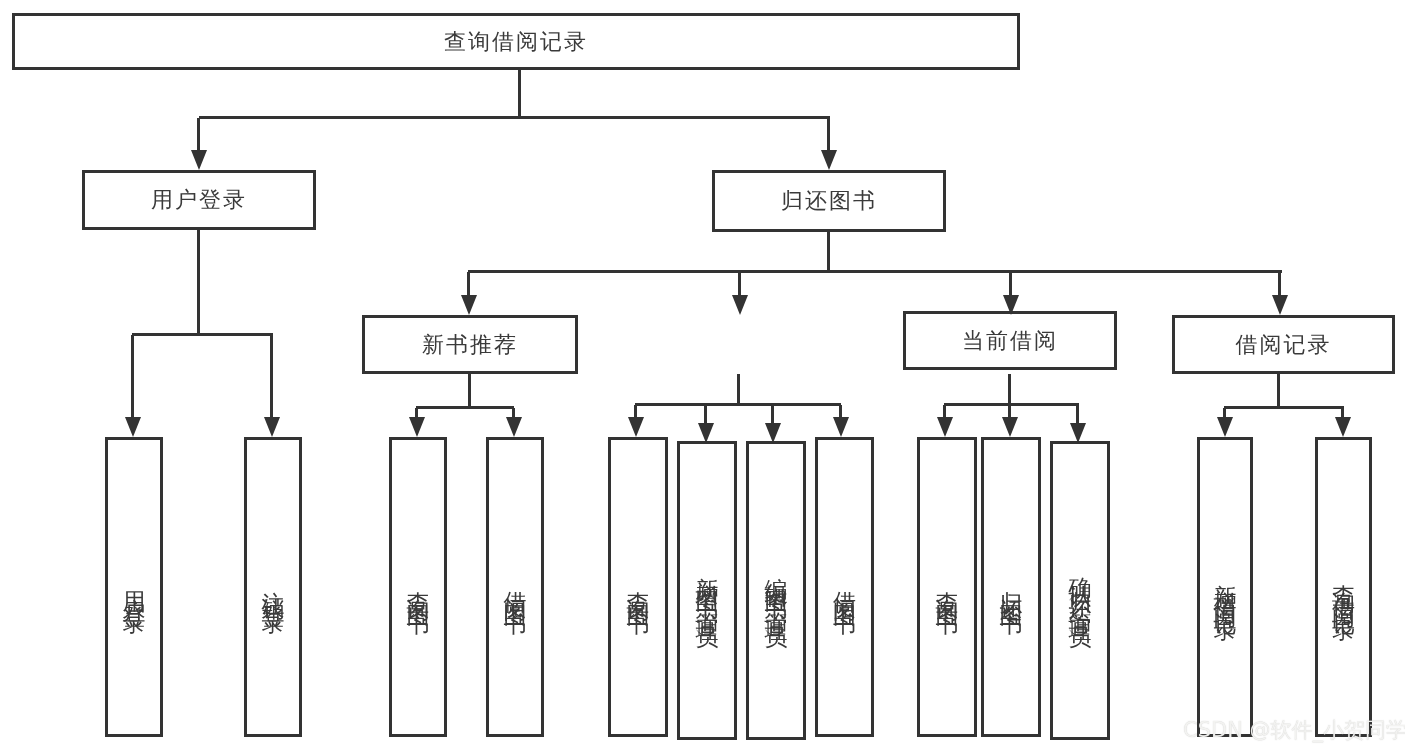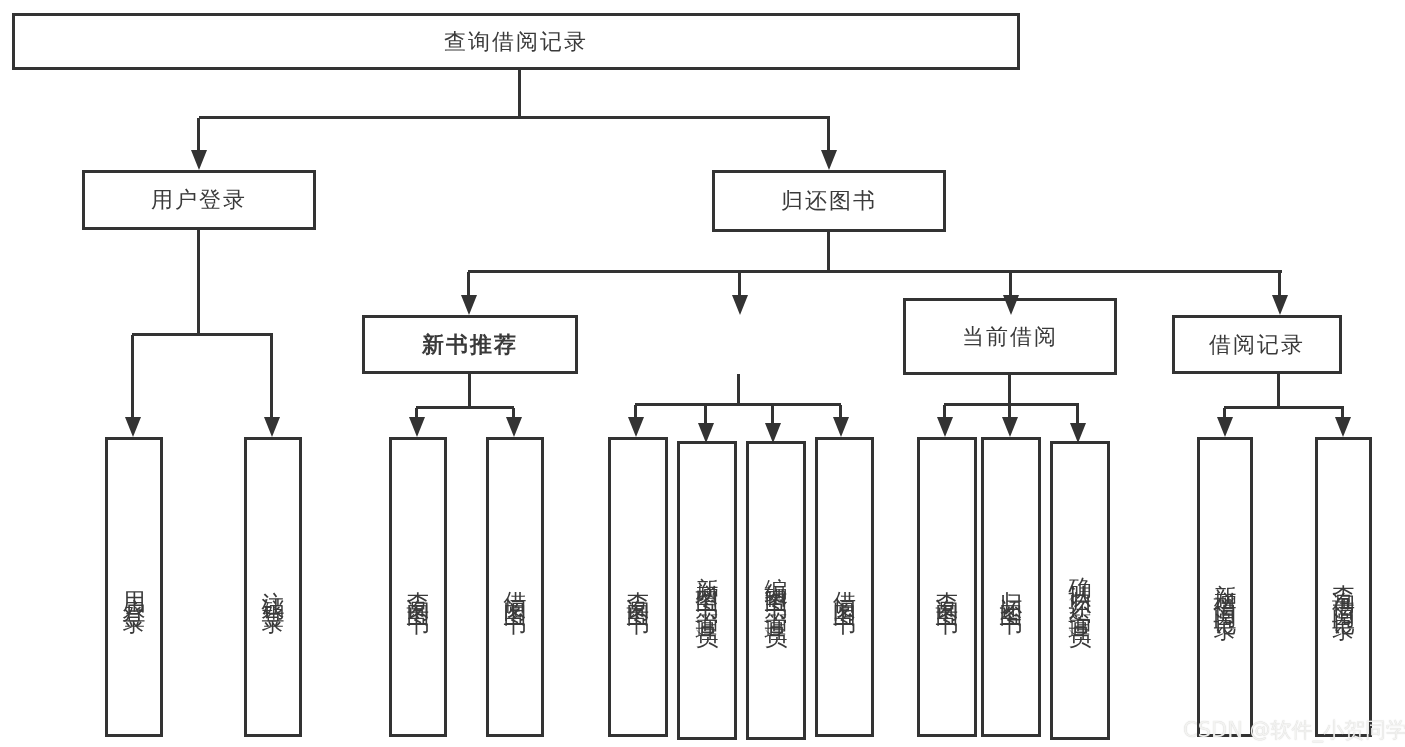--- a/index.html
+++ b/index.html
@@ -37,27 +37,27 @@
     <span class="hlabel">查询借阅记录</span>
   </div>
 
   <div class="box" style="left:82px;top:170px;width:234px;height:60px;">
     <span class="hlabel">用户登录</span>
   </div>
   <div class="box" style="left:712px;top:170px;width:234px;height:62px;">
     <span class="hlabel">归还图书</span>
   </div>
 
-  <div class="box" style="left:362px;top:315px;width:216px;height:59px;font-weight:bold;">
+  <div class="box" style="left:362px;top:315px;width:216px;height:59px;">
     <span class="hlabel">新书推荐</span>
   </div>
-  <div class="box" style="left:903px;top:298px;width:214px;height:77px;">
+  <div class="box" style="left:903px;top:311px;width:214px;height:59px;">
     <span class="hlabel">当前借阅</span>
   </div>
-  <div class="box" style="left:1172px;top:315px;width:170px;height:59px;">
+  <div class="box" style="left:1172px;top:315px;width:223px;height:59px;">
     <span class="hlabel">借阅记录</span>
   </div>
 
   <div class="box" style="left:105px;top:437px;width:58px;height:300px;">
     <span class="vtext">用户登录</span>
   </div>
   <div class="box" style="left:244px;top:437px;width:58px;height:300px;">
     <span class="vtext">注销登录</span>
   </div>
 

